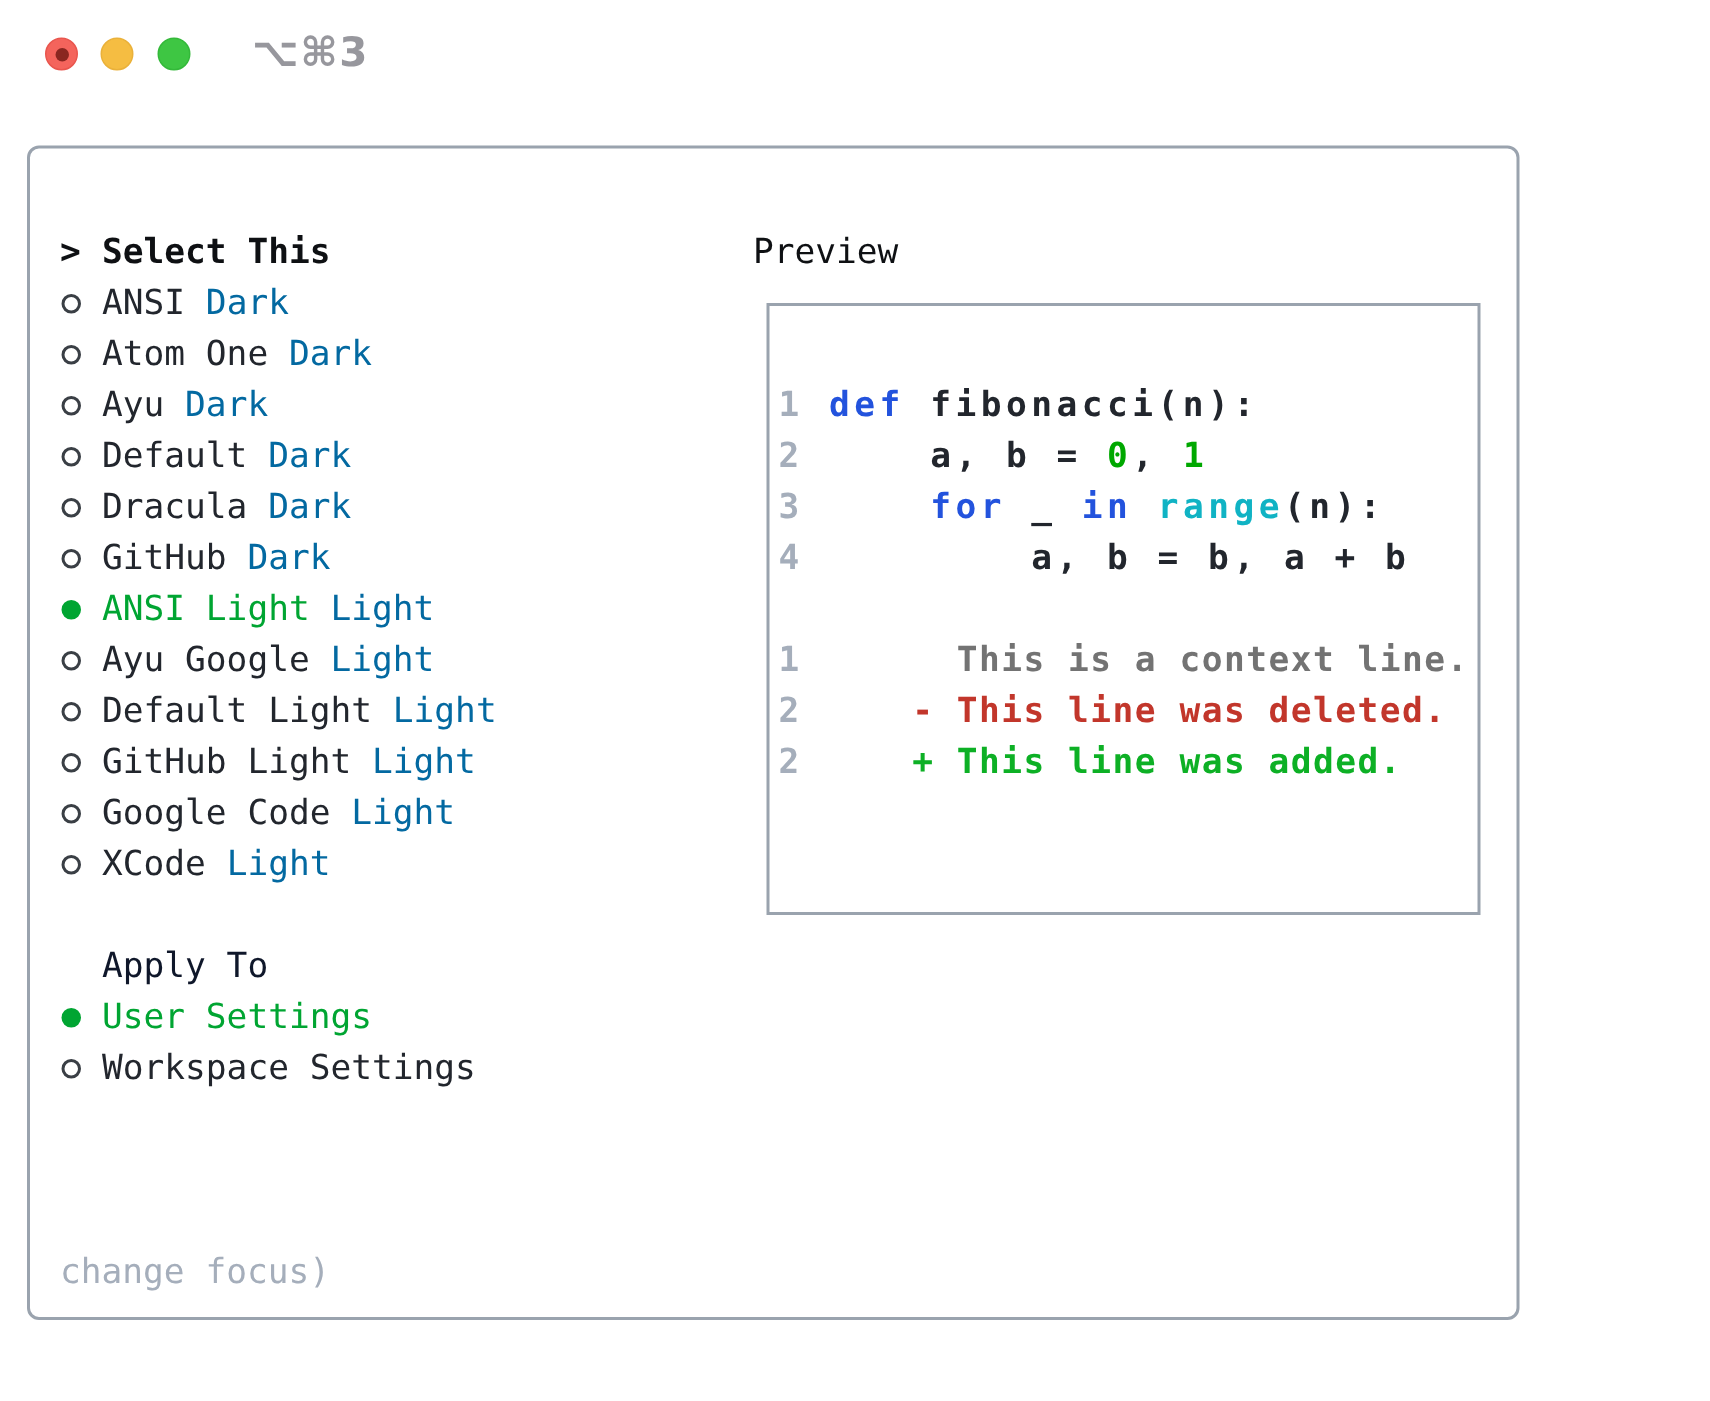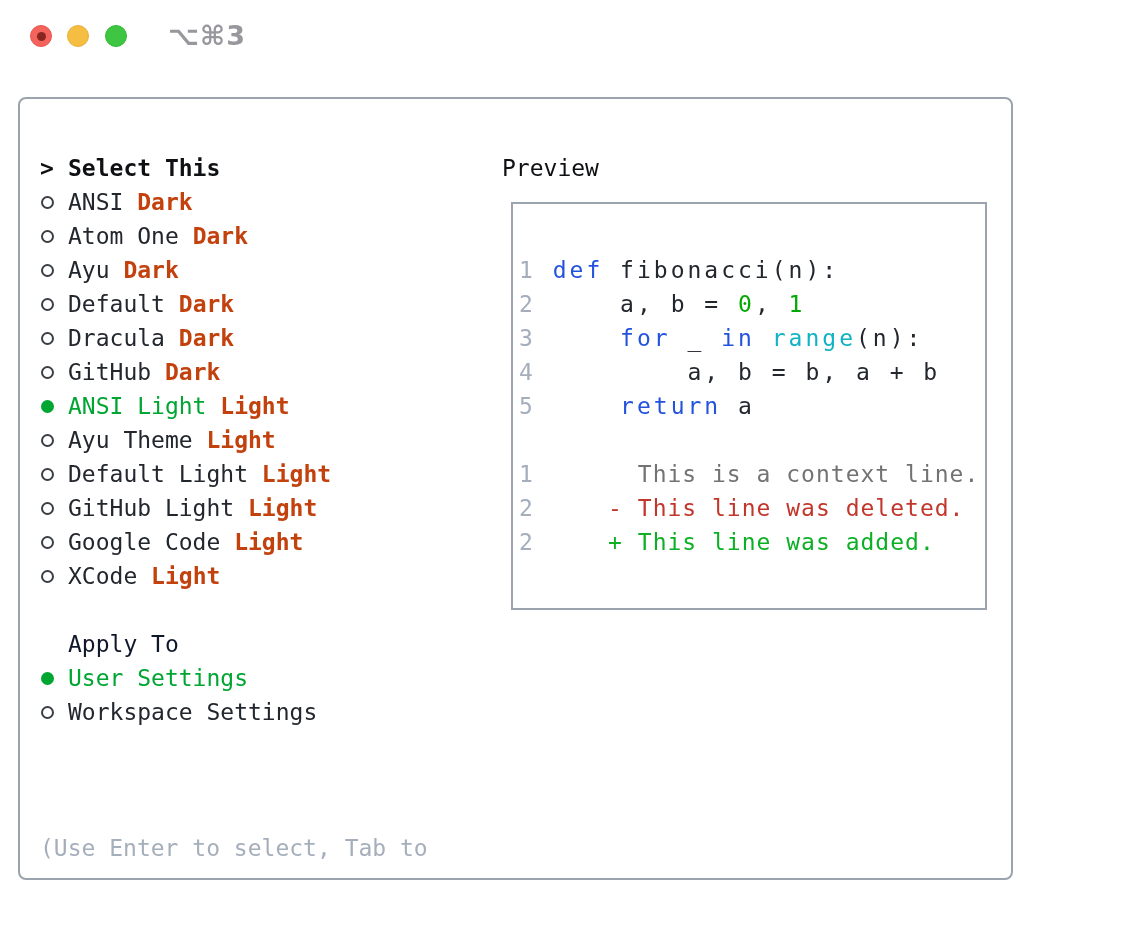--- a/index.html
+++ b/index.html
@@ -20,29 +20,29 @@
   
   .left{position:absolute;left:20px;top:52px;font-size:23px;line-height:34px;}
   .row{display:flex;align-items:center;height:34px;white-space:pre;}
   .marker{width:14px;height:34px;margin-right:14px;display:flex;align-items:center;justify-content:center;flex:0 0 14px;}
   .prompt{font-weight:700;color:#0e1013;font-size:23px;}
   .radio{width:13px;height:13px;border:2px solid #3a3f45;border-radius:50%;box-sizing:border-box;}
   .radio.on{background:#00a532;border-color:#00a532;}
   .title{font-weight:700;color:#0e1013;}
   .tname{color:#22262d;}
   .tname.sel{color:#00a532;}
-  .tsuffix{color:#c2410c;font-weight:bold;}
+  .tsuffix{color:#0369a1;}
   .spacer{height:34px;}
   .hint{color:#a5aebb;font-size:23px;line-height:34px;white-space:pre;}
   
   .preview-title{position:absolute;left:482px;top:52px;height:34px;line-height:34px;font-size:23px;font-weight:400;color:#0e1013;}
   .preview-box{position:absolute;left:491px;top:103px;width:476px;height:408px;box-sizing:border-box;
                border:2px solid #9aa3ae;background:#ffffff;overflow:hidden;}
   .pane{padding:49px 0 0 6px;font-size:23px;line-height:34px;}
-  .cl{height:34px;white-space:pre;letter-spacing:3px;}
+  .cl{height:34px;white-space:pre;letter-spacing:3px;font-weight:bold;}
   .cl.diff{letter-spacing:1px;}
   .ln{color:#a5aebb;}
   .tok-fg{color:#22262d;}
   .tok-kw{color:#2353dd;}
   .tok-fn{color:#10b3c4;}
   .tok-num{color:#00a800;}
   .tok-ctx{color:#737373;}
   .tok-del{color:#c2362b;}
   .tok-add{color:#0db025;}
 </style>
@@ -68,55 +68,53 @@
       </div>
 
       <div id="theme-list">
           <div class="row"><span class="marker"><span class="radio"></span></span><span class="tname">ANSI</span><span class="tsuffix"> Dark</span></div>
           <div class="row"><span class="marker"><span class="radio"></span></span><span class="tname">Atom One</span><span class="tsuffix"> Dark</span></div>
           <div class="row"><span class="marker"><span class="radio"></span></span><span class="tname">Ayu</span><span class="tsuffix"> Dark</span></div>
           <div class="row"><span class="marker"><span class="radio"></span></span><span class="tname">Default</span><span class="tsuffix"> Dark</span></div>
           <div class="row"><span class="marker"><span class="radio"></span></span><span class="tname">Dracula</span><span class="tsuffix"> Dark</span></div>
           <div class="row"><span class="marker"><span class="radio"></span></span><span class="tname">GitHub</span><span class="tsuffix"> Dark</span></div>
           <div class="row"><span class="marker"><span class="radio on"></span></span><span class="tname sel">ANSI Light</span><span class="tsuffix"> Light</span></div>
-          <div class="row"><span class="marker"><span class="radio"></span></span><span class="tname">Ayu Theme</span><span class="tsuffix"> Light</span></div>
+          <div class="row"><span class="marker"><span class="radio"></span></span><span class="tname">Ayu Google</span><span class="tsuffix"> Light</span></div>
           <div class="row"><span class="marker"><span class="radio"></span></span><span class="tname">Default Light</span><span class="tsuffix"> Light</span></div>
           <div class="row"><span class="marker"><span class="radio"></span></span><span class="tname">GitHub Light</span><span class="tsuffix"> Light</span></div>
           <div class="row"><span class="marker"><span class="radio"></span></span><span class="tname">Google Code</span><span class="tsuffix"> Light</span></div>
           <div class="row"><span class="marker"><span class="radio"></span></span><span class="tname">XCode</span><span class="tsuffix"> Light</span></div>
         </div>
 
       <div class="spacer"></div>
 
       <div class="row">
         <span class="marker"></span><span style="color:#0f172a">Apply To</span>
       </div>
 
       <div id="apply-list">
           <div class="row"><span class="marker"><span class="radio on"></span></span><span class="tname sel">User Settings</span></div>
           <div class="row"><span class="marker"><span class="radio"></span></span><span class="tname">Workspace Settings</span></div>
         </div>
 
       <div class="spacer"></div>
 
       <div class="hint">
-        <div>(Use Enter to select, Tab to</div>
         <div>change focus)</div>
       </div>
     </div>
 
     <div class="preview-title">Preview</div>
 
     <div class="preview-box">
       <div class="pane" id="code-pane">
           <div class="cl"><span class="ln">1 </span><span class="tok-kw">def</span><span class="tok-fg"> fibonacci(n):</span></div>
           <div class="cl"><span class="ln">2 </span><span class="tok-fg">    a, b = </span><span class="tok-num">0</span><span class="tok-fg">, </span><span class="tok-num">1</span></div>
           <div class="cl"><span class="ln">3 </span><span class="tok-fg">    </span><span class="tok-kw">for</span><span class="tok-fg"> _ </span><span class="tok-kw">in</span><span class="tok-fg"> </span><span class="tok-fn">range</span><span class="tok-fg">(n):</span></div>
           <div class="cl"><span class="ln">4 </span><span class="tok-fg">        a, b = b, a + b</span></div>
-          <div class="cl"><span class="ln">5 </span><span class="tok-fg">    </span><span class="tok-kw">return</span><span class="tok-fg"> a</span></div>
           <div class="cl"></div>
           <div class="cl diff"><span class="ln">1 </span><span class="tok-ctx">      This is a context line.</span></div>
           <div class="cl diff"><span class="ln">2 </span><span class="tok-del">    - This line was deleted.</span></div>
           <div class="cl diff"><span class="ln">2 </span><span class="tok-add">    + This line was added.</span></div>
         </div>
     </div>
 
   </div>
 </div>
 

